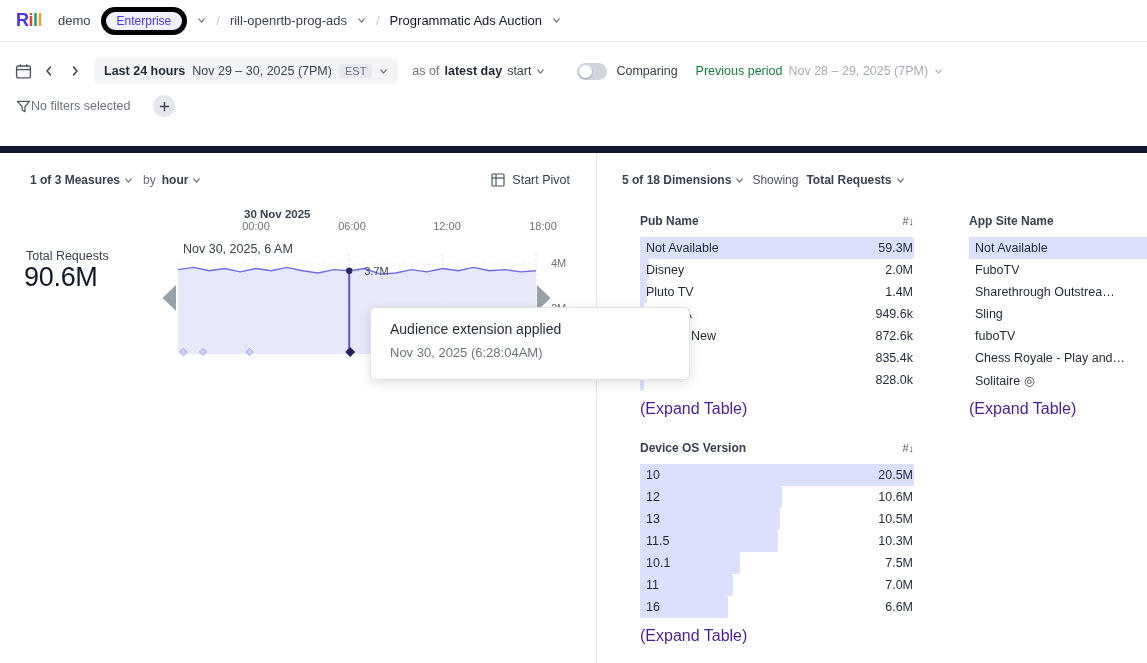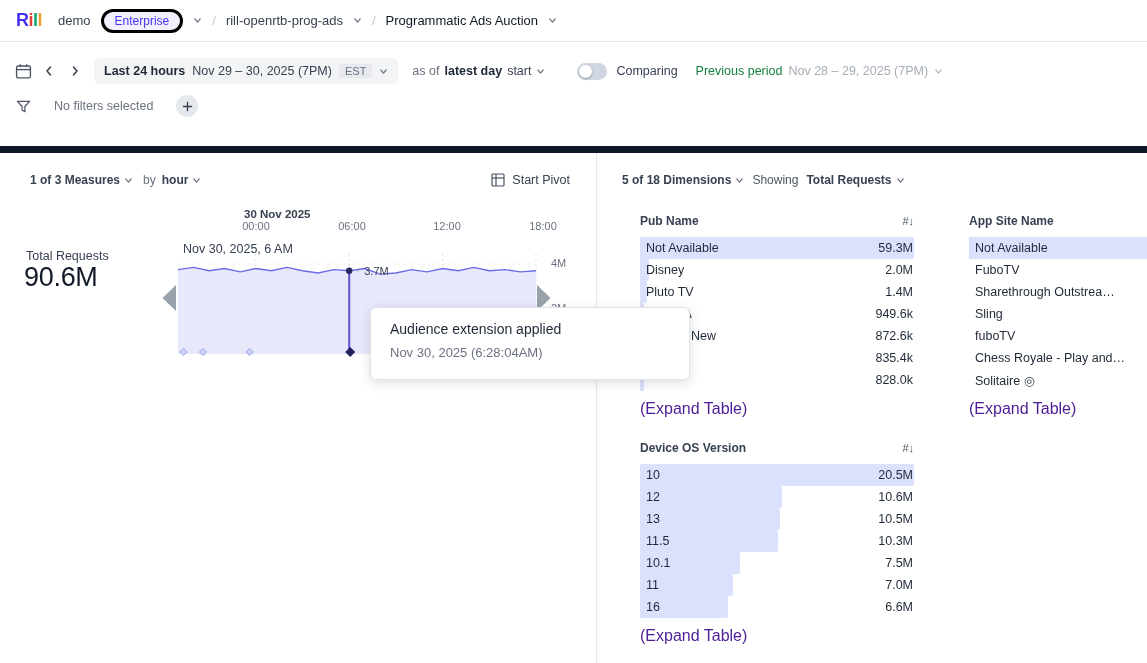--- a/index.html
+++ b/index.html
@@ -6,42 +6,42 @@
   *{margin:0;padding:0;box-sizing:border-box}
   html,body{width:1147px;height:663px;overflow:hidden;background:#fff;
     font-family:"Liberation Sans","DejaVu Sans",sans-serif;color:#1f2937}
   .app{position:relative;width:1147px;height:663px;background:#fff}
 
   
   .topnav{display:flex;align-items:center;height:42px;padding:0 16px;border-bottom:1px solid #e5e7eb;font-size:13px;gap:10px}
   .logo{display:flex;font-weight:800;font-size:18px;letter-spacing:-0.5px;cursor:pointer}
   .lg0{color:#4633f0}.lg1{color:#e0423d}.lg2{color:#10a56d}.lg3{color:#f0a02f}
   .org{color:#374151;margin-left:6px}
-  .badge{background:#f0f0fe;border:3px solid #000000;color:#4736f3;border-radius:999px;padding:2px 11px;font-size:12px;font-weight:500}
+  .badge{background:#f0f0fe;border:5px solid #000000;color:#4736f3;border-radius:999px;padding:2px 11px;font-size:12px;font-weight:500}
   .sep{color:#c3c8d0;font-size:13px}
   .crumb{color:#374151;cursor:pointer}
   .crumb.dash{color:#111827;font-weight:500}
   .chev{flex:none;display:inline-block}
 
   
   .controls{height:98px;border-bottom:7px solid #0f172a}
   .row1{display:flex;align-items:center;height:32px;margin:13px 0 0 10px;font-size:12.5px;color:#374151}
   .iconbtn{width:26px;height:26px;display:flex;align-items:center;justify-content:center;border:none;background:none;cursor:pointer;border-radius:4px}
   .range{display:flex;align-items:center;gap:7px;background:#f3f4f6;border-radius:6px;padding:6px 10px;margin-left:6px;cursor:pointer}
   .range b,.asof b{font-weight:700;color:#1f2937}
   .tz{background:#e7e9ee;border-radius:3px;padding:1px 6px;font-size:11px;color:#6b7280}
   .asof{display:flex;align-items:center;gap:5px;margin-left:14px;cursor:pointer}
   .muted{color:#6b7280}
   .cmp{display:flex;align-items:center;gap:9px;margin-left:32px}
   .toggle{width:30px;height:17px;border-radius:9px;background:#cfd6df;position:relative;cursor:pointer}
   .knob{position:absolute;left:2px;top:2px;width:13px;height:13px;border-radius:50%;background:#fff;box-shadow:0 1px 2px rgba(0,0,0,.3)}
   .prevp{display:flex;align-items:center;gap:6px;margin-left:18px;color:#a6adb8;cursor:pointer}
   .prevp .lbl{font-weight:500;color:#15803d}
   .row2{display:flex;align-items:center;height:30px;margin:4px 0 0 16px}
-  .ftxt{color:#6b7280;font-size:12.5px;margin-left:23px}
+  .ftxt{color:#6b7280;font-size:12.5px;}
   .addf{width:22px;height:22px;border-radius:50%;background:#e4e7ec;border:none;margin-left:23px;display:flex;align-items:center;justify-content:center;cursor:pointer}
 
   
   .main{display:flex;height:523px}
   .left{position:relative;width:597px;border-right:1px solid #e5e7eb;flex:none}
   .right{position:relative;flex:1;overflow:hidden}
 
   .mbar{display:flex;align-items:center;padding:20px 26px 0 30px;font-size:12px;color:#374151}
   .selgrp{display:flex;align-items:center;gap:4px;cursor:pointer}
   .selgrp b{font-weight:700;color:#374151}

